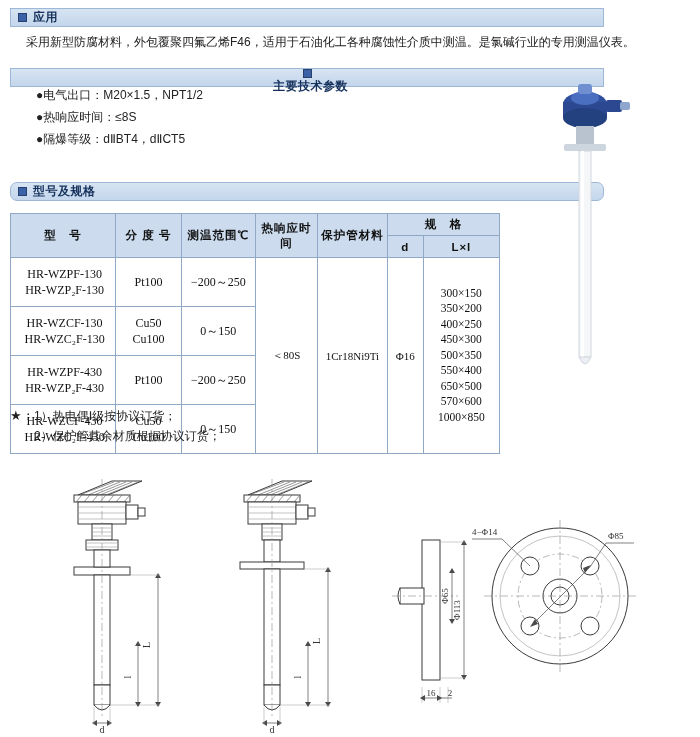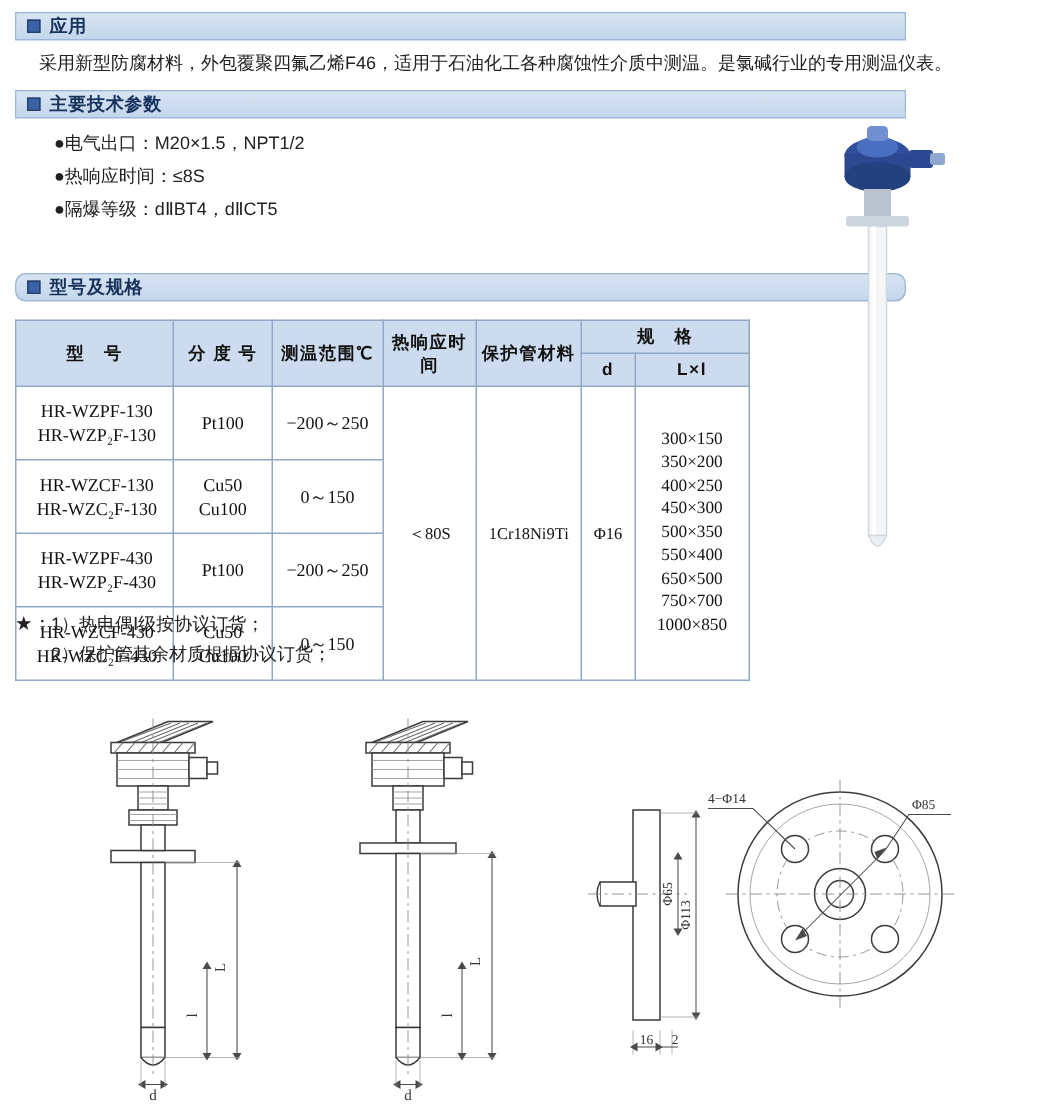--- a/index.html
+++ b/index.html
@@ -177,21 +177,21 @@
 <body>
 
 <div class="page">
 
   <div class="sec-head" style="top:8px;">
     <span class="bullet-sq"></span>
     <span class="sec-title">应用</span>
   </div>
   <div class="para" style="top:33px;">采用新型防腐材料，外包覆聚四氟乙烯F46，适用于石油化工各种腐蚀性介质中测温。是氯碱行业的专用测温仪表。</div>
 
-  <div class="sec-head" style="top:60px;">
+  <div class="sec-head" style="top:68px;flex-direction:column;">
     <span class="bullet-sq"></span>
     <span class="sec-title">主要技术参数</span>
   </div>
   <div class="spec-list" style="top:84px;">
     <div class="item">●电气出口：M20×1.5，NPT1/2</div>
     <div class="item">●热响应时间：≤8S</div>
     <div class="item">●隔爆等级：dⅡBT4，dⅡCT5</div>
   </div>
 
   <div class="sec-head" style="top:182px;border-radius:7px;">
@@ -228,21 +228,21 @@
         <td class="vert-merge" rowspan="4">1Cr18Ni9Ti</td>
         <td class="vert-merge" rowspan="4">Φ16</td>
         <td class="col-sizes" rowspan="4">
           <div>300×150</div>
           <div>350×200</div>
           <div>400×250</div>
           <div>450×300</div>
           <div>500×350</div>
           <div>550×400</div>
           <div>650×500</div>
-          <div>750×700</div>
+          <div>570×600</div>
           <div>1000×850</div>
         </td>
       </tr>
       <tr>
         <td class="cell-model">
           <div>HR-WZCF-130</div>
           <div>HR-WZC₂F-130</div>
         </td>
         <td class="cell-mono">
           <div>Cu50</div>

